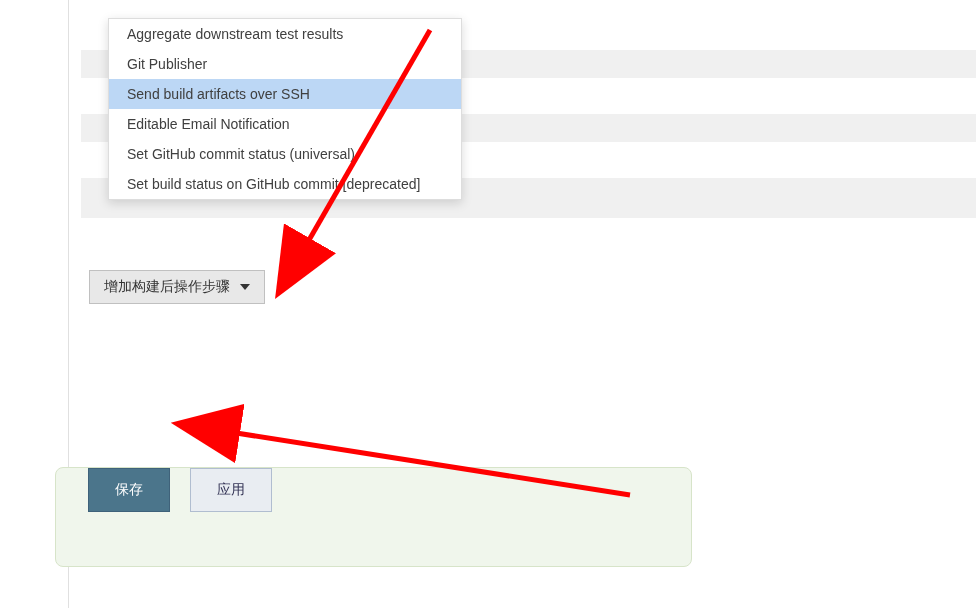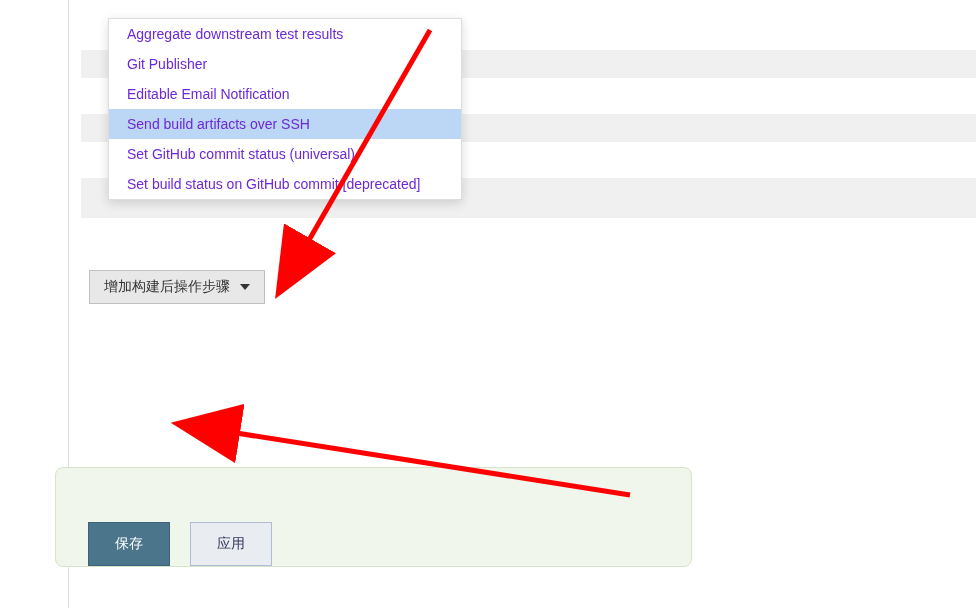--- a/index.html
+++ b/index.html
@@ -51,21 +51,21 @@
     .footer-box {
       position: absolute;
       left: 55px;
       top: 467px;
       width: 637px;
       height: 100px;
       background: #f0f6ec;
       border: 1px solid #d7e4c9;
       border-radius: 8px;
       display: flex;
-      align-items: flex-end;
+      align-items: flex-start;
       padding-left: 32px;
       gap: 20px;
     }
     .btn-primary {
       background: #4b758b;
       color: #fff;
       border: 1px solid #3f627a;
       padding: 12px 26px;
       font-size: 14px;
       cursor: pointer;
@@ -84,21 +84,21 @@
       top: 18px;
       width: 354px;
       background: #fff;
       border: 1px solid #ddd;
       box-shadow: 0 3px 10px rgba(0,0,0,0.15);
       z-index: 100;
     }
     .dropdown-item {
       padding: 7px 18px;
       font-size: 14px;
-      color: #6d28d9;
+      color: #404040;
       cursor: pointer;
       white-space: nowrap;
     }
     .dropdown-item.highlighted {
       background: #bcd7f5;
     }
     .annotation-layer {
       position: absolute;
       left: 0; top: 0;
       width: 976px; height: 608px;
@@ -123,22 +123,22 @@
 </div>
 
 <div class="footer-box">
   <button class="btn-primary">保存</button>
   <button class="btn-secondary">应用</button>
 </div>
 
 <div class="dropdown-menu" id="dropdown-menu">
     <div class="dropdown-item">Aggregate downstream test results</div>
     <div class="dropdown-item">Git Publisher</div>
+    <div class="dropdown-item highlighted">Send build artifacts over SSH</div>
     <div class="dropdown-item">Editable Email Notification</div>
-    <div class="dropdown-item highlighted">Send build artifacts over SSH</div>
     <div class="dropdown-item">Set GitHub commit status (universal)</div>
     <div class="dropdown-item">Set build status on GitHub commit [deprecated]</div>
   </div>
 
 <svg class="annotation-layer" width="976" height="608">
   <defs>
     <marker id="arrowhead" markerWidth="14" markerHeight="12" refX="2" refY="6" orient="auto">
       <polygon points="0 0, 14 6, 0 12" fill="#ff0000"></polygon>
     </marker>
   </defs>

